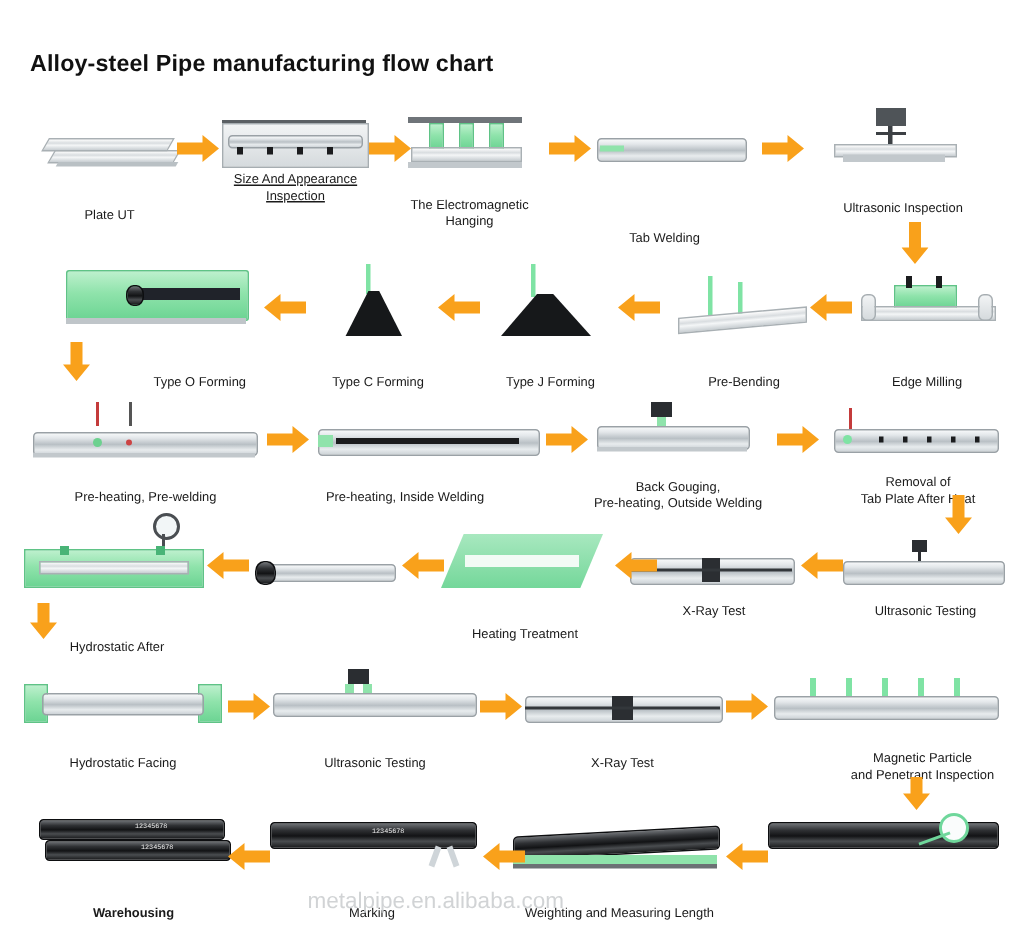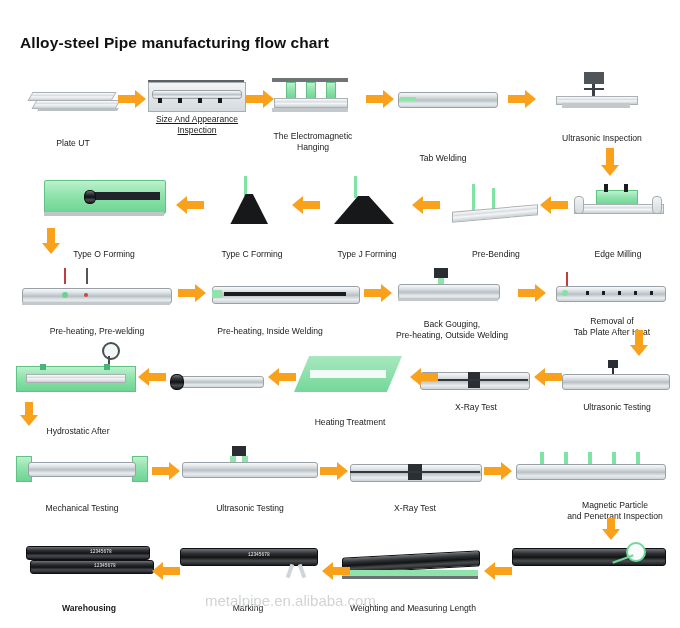--- a/index.html
+++ b/index.html
@@ -162,21 +162,21 @@
                 clip-path:polygon(44% 0%, 62% 0%, 100% 100%, 6% 100%);"></div>
   </div>
   <div class="caption" style="left:208px;top:249px;width:88px;">Type C Forming</div>
 
   <div class="cell" style="left:44px;top:180px;width:124px;height:44px;">
     <div class="green" style="left:0;top:0;width:120px;height:32px;border-radius:2px;"></div>
     <div class="blk" style="left:42px;top:12px;width:74px;height:8px;background:#20232a;"></div>
     <div class="pipe-dark" style="left:40px;top:10px;width:10px;height:12px;border-radius:5px/6px;"></div>
     <div class="gray" style="left:0;top:32px;width:120px;height:4px;background:#bfc5c9;"></div>
   </div>
-  <div class="caption" style="left:44px;top:249px;width:120px;">Type O Forming</div>
+  <div class="caption" style="left:44px;top:249px;width:120px;text-align:right;">Type O Forming</div>
 
   <div class="cell" style="left:22px;top:268px;width:150px;height:50px;">
     <div class="blk" style="left:42px;top:0;width:2px;height:16px;background:#c43b3b;"></div>
     <div class="blk" style="left:64px;top:0;width:2px;height:16px;background:#555;"></div>
     <div class="pipe" style="left:0;top:20px;width:148px;height:14px;"></div>
     <div class="spark" style="left:40px;top:24px;width:6px;height:6px;border-radius:3px;background:#6dd18f;"></div>
     <div class="blk" style="left:62px;top:25px;width:4px;height:4px;background:#c44;border-radius:2px;"></div>
     <div class="gray" style="left:0;top:34px;width:148px;height:3px;background:#c2c8cc;"></div>
   </div>
   <div class="caption" style="left:22px;top:326px;width:150px;">Pre-heating,  Pre-welding</div>
@@ -246,21 +246,21 @@
     <div class="greenbar" style="left:24px;top:22px;width:6px;height:6px;background:#49b477;"></div>
     <div class="greenbar" style="left:88px;top:22px;width:6px;height:6px;background:#49b477;"></div>
   </div>
   <div class="caption" style="left:16px;top:426px;width:124px;">Hydrostatic After</div>
 
   <div class="cell" style="left:16px;top:452px;width:132px;height:36px;">
     <div class="green" style="left:0;top:4px;width:14px;height:24px;"></div>
     <div class="green" style="left:116px;top:4px;width:14px;height:24px;"></div>
     <div class="pipe" style="left:12px;top:10px;width:106px;height:13px;"></div>
   </div>
-  <div class="caption" style="left:16px;top:503px;width:132px;">Mechanical Testing</div>
+  <div class="caption" style="left:16px;top:503px;width:132px;">Hydrostatic Facing</div>
 
   <div class="cell" style="left:182px;top:446px;width:136px;height:42px;">
     <div class="blk" style="left:50px;top:0;width:14px;height:10px;background:#2a2d31;"></div>
     <div class="green-flat" style="left:48px;top:10px;width:6px;height:6px;"></div>
     <div class="green-flat" style="left:60px;top:10px;width:6px;height:6px;"></div>
     <div class="pipe" style="left:0;top:16px;width:134px;height:14px;"></div>
   </div>
   <div class="caption" style="left:182px;top:503px;width:136px;">Ultrasonic Testing</div>
 
   <div class="cell" style="left:350px;top:456px;width:132px;height:32px;">

